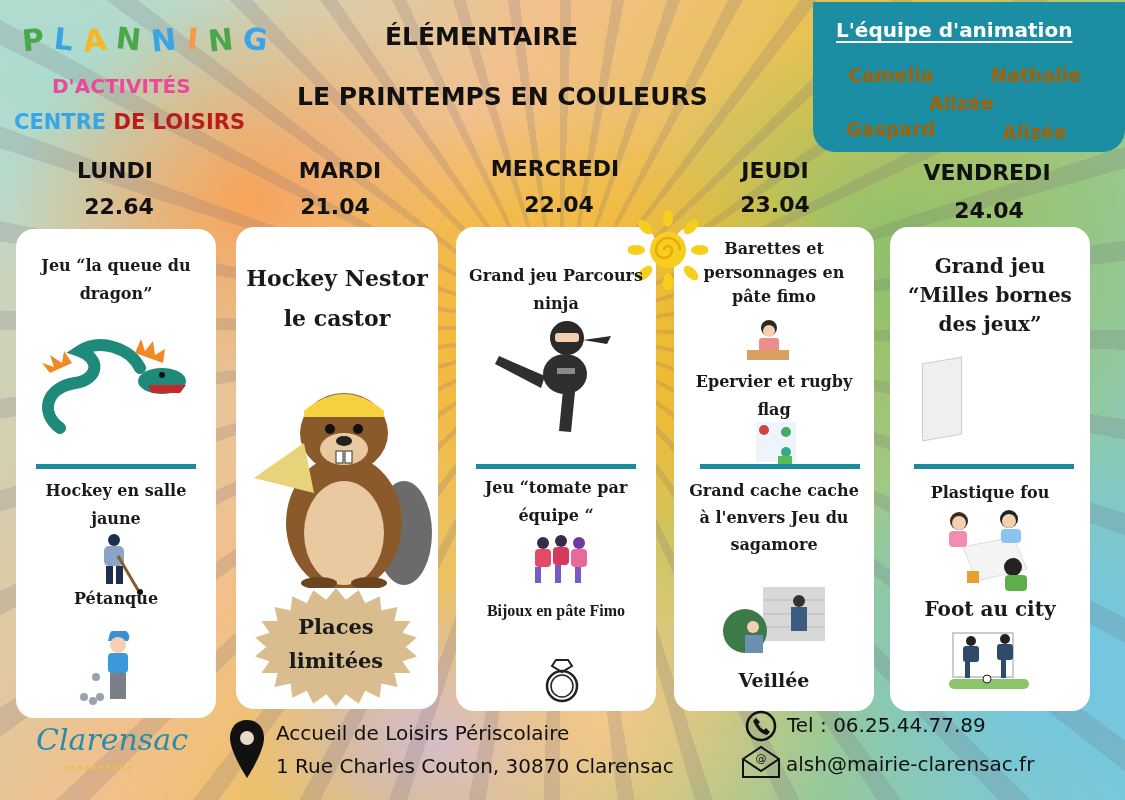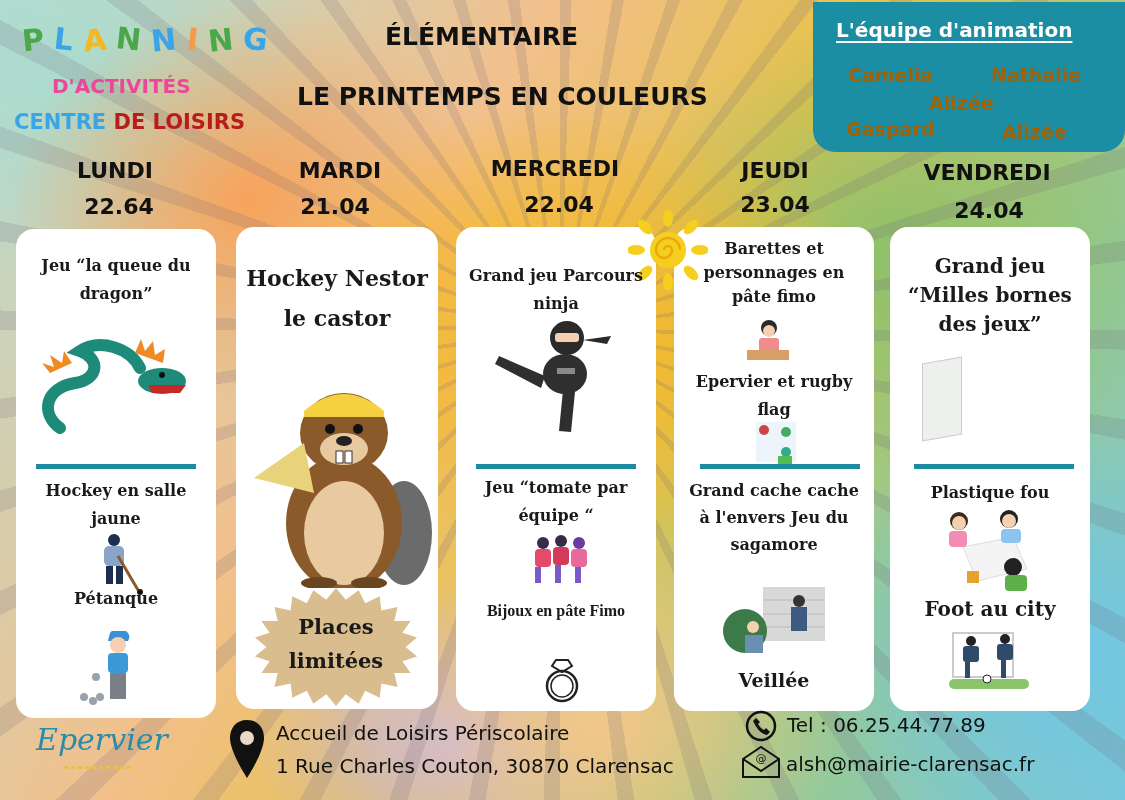--- a/index.html
+++ b/index.html
@@ -278,21 +278,21 @@
     <rect x="18" y="17" width="16" height="16" rx="3" fill="#2f4a6a"></rect>
     <rect x="20" y="33" width="5" height="16" fill="#2f4a6a"></rect>
     <circle cx="60" cy="10" r="5" fill="#222"></circle>
     <rect x="52" y="15" width="16" height="16" rx="3" fill="#2f4a6a"></rect>
     <rect x="56" y="31" width="5" height="18" fill="#2f4a6a"></rect>
     <circle cx="42" cy="50" r="4" fill="#fff" stroke="#222"></circle>
   </svg>
 </div>
 
 <div class="abs" style="left:36px;top:714px;width:120px;height:72px;">
-  <div class="logo" style="position:absolute;left:0;top:8px;">Epervier</div>
+  <div class="logo" style="position:absolute;left:0;top:8px;">Clarensac</div>
   <div style="position:absolute;left:28px;top:52px;width:70px;height:3px;background:repeating-linear-gradient(90deg,#e8c14a 0 4px,transparent 4px 7px);"></div>
 </div>
 <div class="abs" style="left:228px;top:718px;width:38px;height:62px;">
   <svg width="38" height="62" viewBox="0 0 38 62">
     <path d="M19 2 C8 2 2 10 2 20 C2 34 19 60 19 60 C19 60 36 34 36 20 C36 10 30 2 19 2 Z" fill="#111"></path>
     <circle cx="19" cy="20" r="7" fill="#e8d9c8"></circle>
   </svg>
 </div>
 <div class="abs footer-text" style="left:276px;top:721px;">Accueil de Loisirs Périscolaire</div>
 <div class="abs footer-text" style="left:276px;top:754px;">1 Rue Charles Couton, 30870 Clarensac</div>

